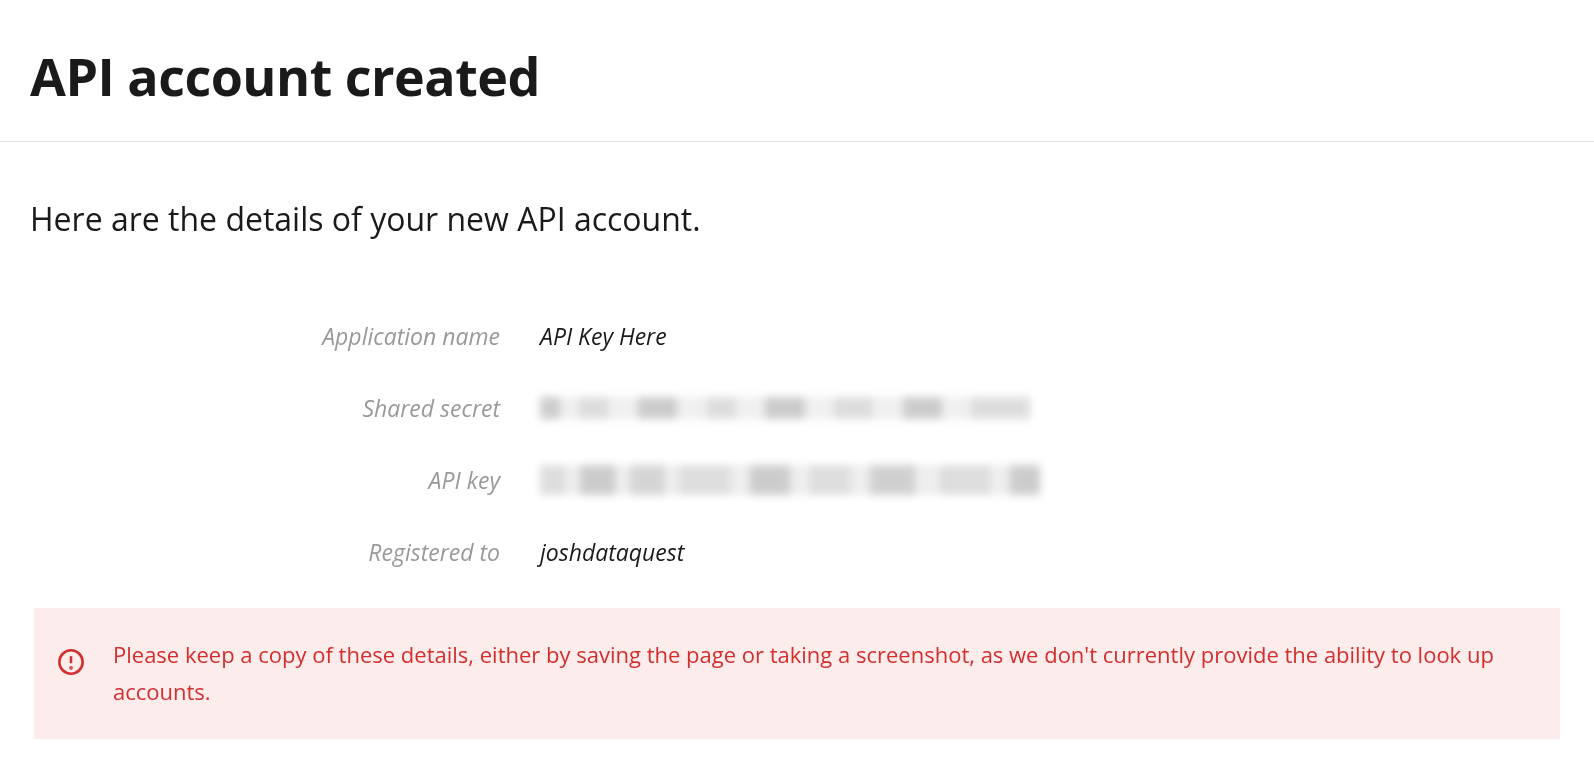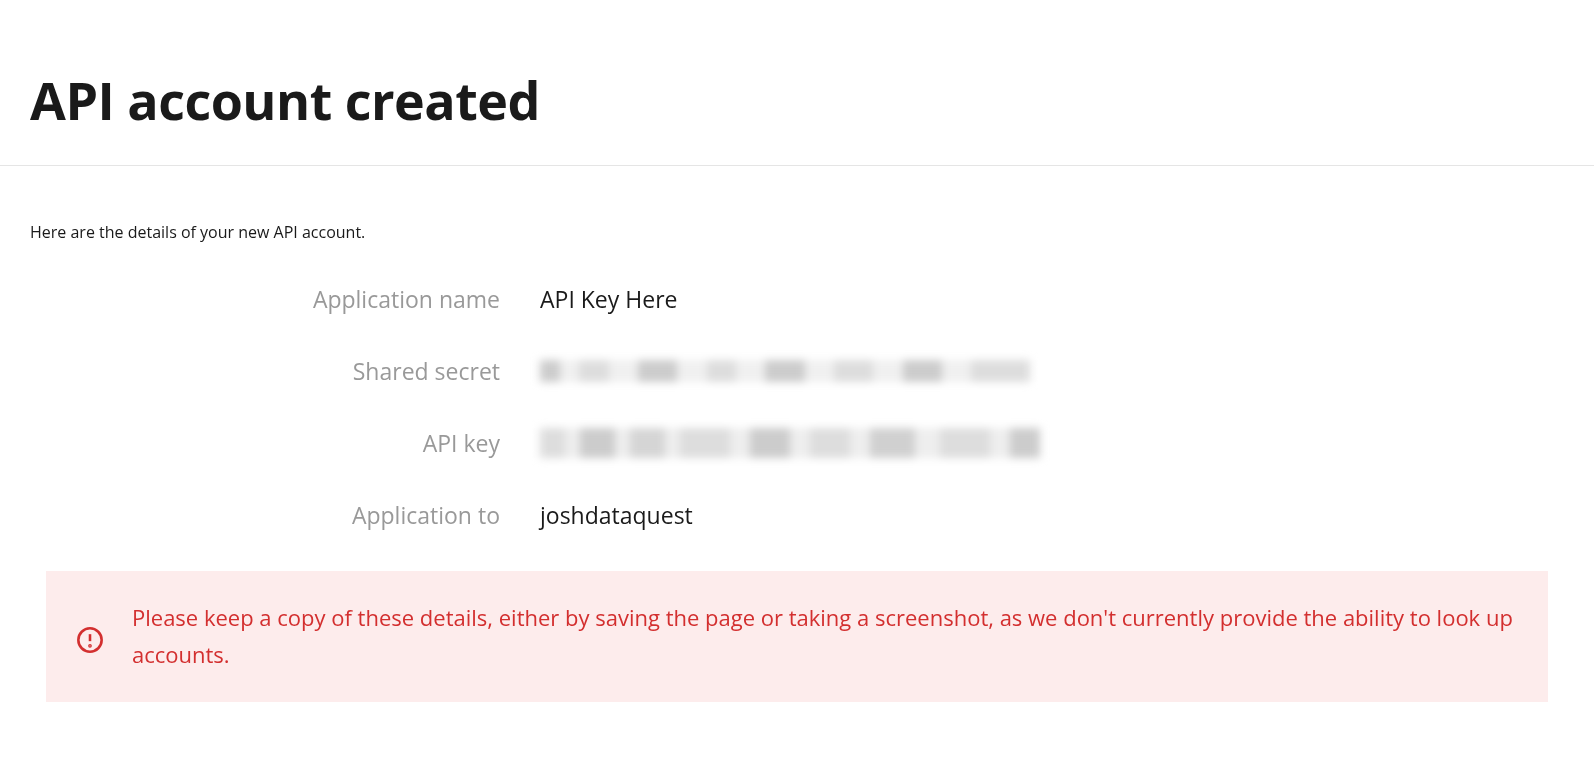--- a/index.html
+++ b/index.html
@@ -11,40 +11,40 @@
       font-family: "Open Sans", "Segoe UI", Arial, sans-serif;
       background: #ffffff;
       color: #1a1a1a;
       width: 1594px;
       height: 774px;
       overflow: hidden;
     }
     .header {
       padding: 40px 30px 30px 30px;
       border-bottom: 1px solid #e5e5e5;
-      margin-top: 24px;
     }
     .page-title {
       font-size: 52px;
       font-weight: 700;
       color: #1a1a1a;
       letter-spacing: -0.5px;
     }
     .content {
       padding: 55px 30px 30px 30px;
     }
     .intro-text {
-      font-size: 16px;
+      font-size: 32px;
       color: #1a1a1a;
-      margin-bottom: 40px;
+      margin-bottom: 80px;
       font-weight: 400;
     }
     .details-table {
       margin-left: 250px;
       margin-bottom: 32px;
+      font-style: italic;
     }
     .detail-row {
       display: flex;
       align-items: center;
       margin-bottom: 40px;
     }
     .detail-label {
       width: 260px;
       text-align: right;
       font-size: 23px;
@@ -81,24 +81,24 @@
         #ccc 20%, #ccc 28%, #f0f0f0 28%, #f0f0f0 34%,
         #ddd 34%, #ddd 40%, #f0f0f0 40%, #f0f0f0 46%,
         #ccc 46%, #ccc 54%, #f0f0f0 54%, #f0f0f0 60%,
         #ddd 60%, #ddd 68%, #f0f0f0 68%, #f0f0f0 74%,
         #ccc 74%, #ccc 82%, #f0f0f0 82%, #f0f0f0 88%,
         #ddd 88%, #ddd 100%);
       filter: blur(4px);
     }
     .warning-box {
       background: #fdecec;
-      padding: 28px 30px;
+      padding: 28px 23px;
       display: flex;
-      align-items: center;
-      margin: 0 16px;
+      align-items: flex-start;
+      margin: 0 4px;
     }
     .warning-icon {
       flex-shrink: 0;
       margin-right: 28px;
       margin-top: 12px;
     }
     .warning-icon svg {
       width: 28px;
       height: 28px;
     }
@@ -134,21 +134,21 @@
     </div>
 
     <div class="detail-row">
       <div class="detail-label">API key</div>
       <div class="detail-value">
         <div class="redacted"></div>
       </div>
     </div>
 
     <div class="detail-row">
-      <div class="detail-label">Application to</div>
+      <div class="detail-label">Registered to</div>
       <div class="detail-value">joshdataquest</div>
     </div>
 
   </div>
 
   <div class="warning-box">
     <div class="warning-icon">
       <svg viewBox="0 0 24 24" fill="none" stroke="#d32f2f" stroke-width="2.2">
         <circle cx="12" cy="12" r="10"></circle>
         <line x1="12" y1="7" x2="12" y2="13"></line>

